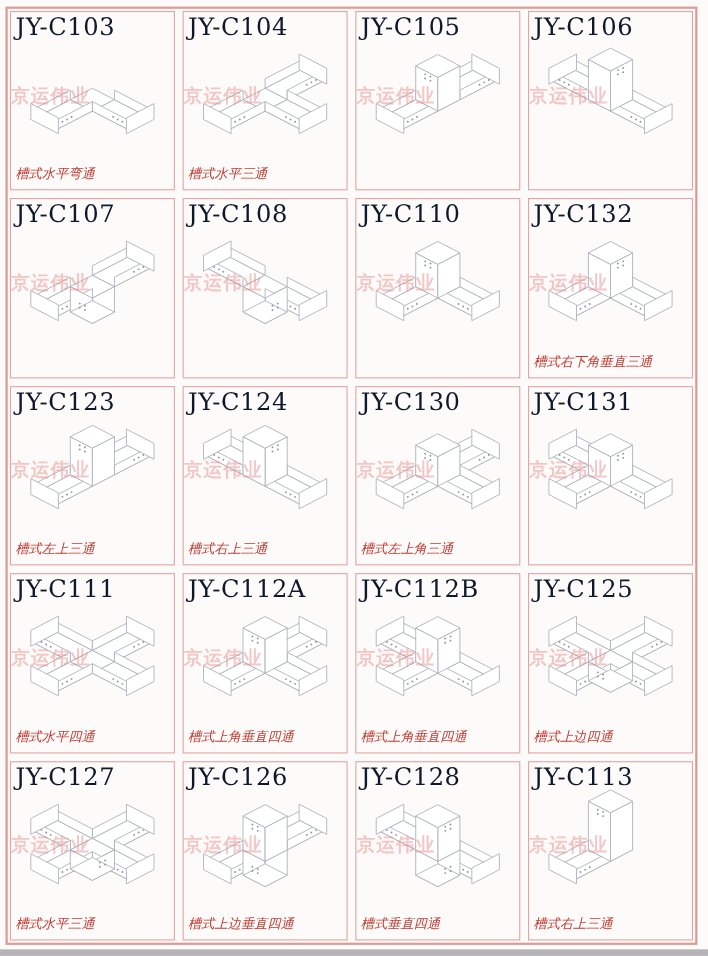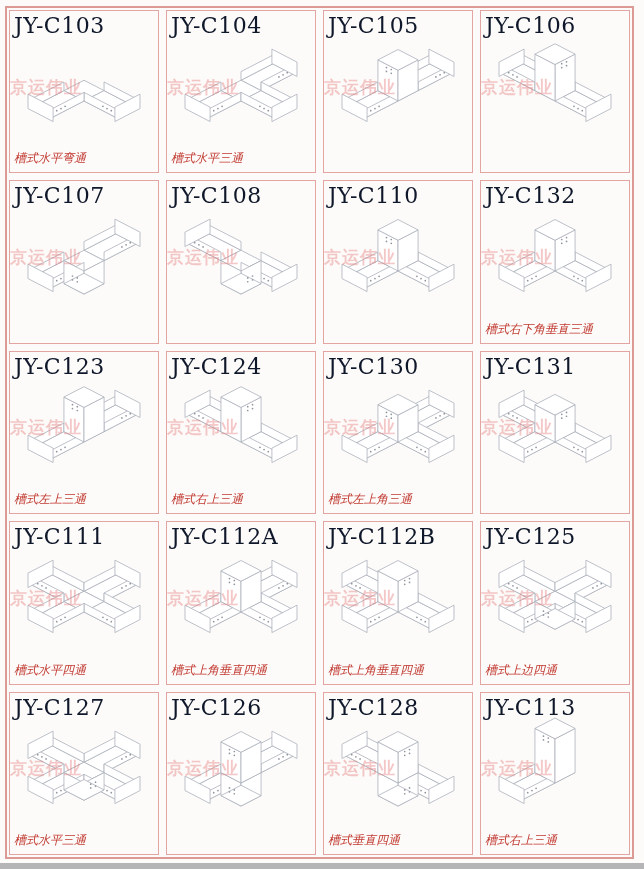--- a/index.html
+++ b/index.html
@@ -671,20 +671,21 @@
           <polygon points="75.0,70.8 95.9,60.0 95.9,28.0 75.0,38.8" fill="#ffffff" stroke="#a9aeb8" stroke-width="0.8" stroke-linejoin="round"></polygon>
           <polygon points="54.1,28.0 75.0,38.8 95.9,28.0 75.0,17.2" fill="#ffffff" stroke="#a9aeb8" stroke-width="0.8" stroke-linejoin="round"></polygon>
           <circle cx="63.0" cy="36.0" r="0.9" fill="#8f959f"></circle>
           <circle cx="63.0" cy="40.0" r="0.9" fill="#8f959f"></circle>
           <circle cx="68.0" cy="38.0" r="0.9" fill="#8f959f"></circle>
           <circle cx="68.0" cy="42.0" r="0.9" fill="#8f959f"></circle>
         </g>
       </svg>
     <div class="wm">京运伟业</div>
     <div class="code">JY-C126</div>
+    <div class="label">槽式上边垂直四通</div>
   </div>
 
   <div class="cell">
     <svg class="drawing" viewBox="0 0 150 116" preserveAspectRatio="xMidYMid meet">
         <g transform="translate(150,0) scale(-1,1)">
           <polygon points="95.9,60.0 75.0,49.2 108.1,32.1 128.9,42.9" fill="#ffffff" stroke="#a9aeb8" stroke-width="0.8" stroke-linejoin="round"></polygon>
           <polygon points="75.0,49.2 108.1,32.1 108.1,23.1 75.0,40.2" fill="#ffffff" stroke="#a9aeb8" stroke-width="0.8" stroke-linejoin="round"></polygon>
           <polygon points="95.9,60.0 128.9,42.9 128.9,33.9 95.9,51.0" fill="#ffffff" stroke="#a9aeb8" stroke-width="0.8" stroke-linejoin="round"></polygon>
           <polygon points="133.3,45.3 107.2,31.8 107.2,16.8 133.3,30.3" fill="#ffffff" stroke="#a9aeb8" stroke-width="0.8" stroke-linejoin="round"></polygon>
           <circle cx="123.2" cy="41.3" r="0.9" fill="#8f959f"></circle>

